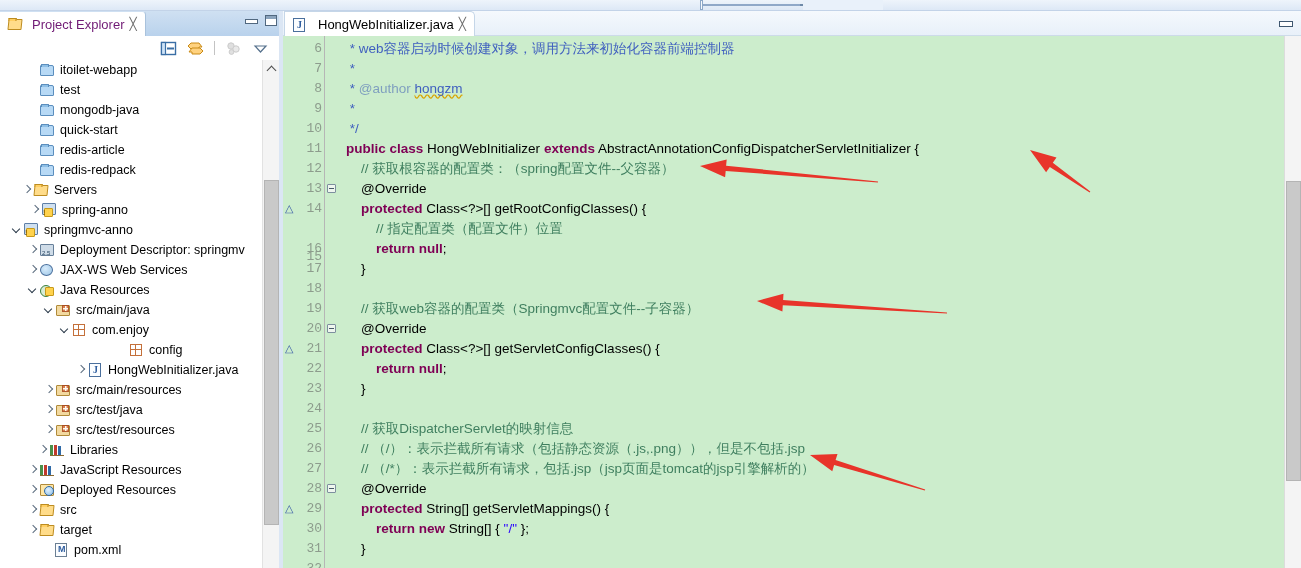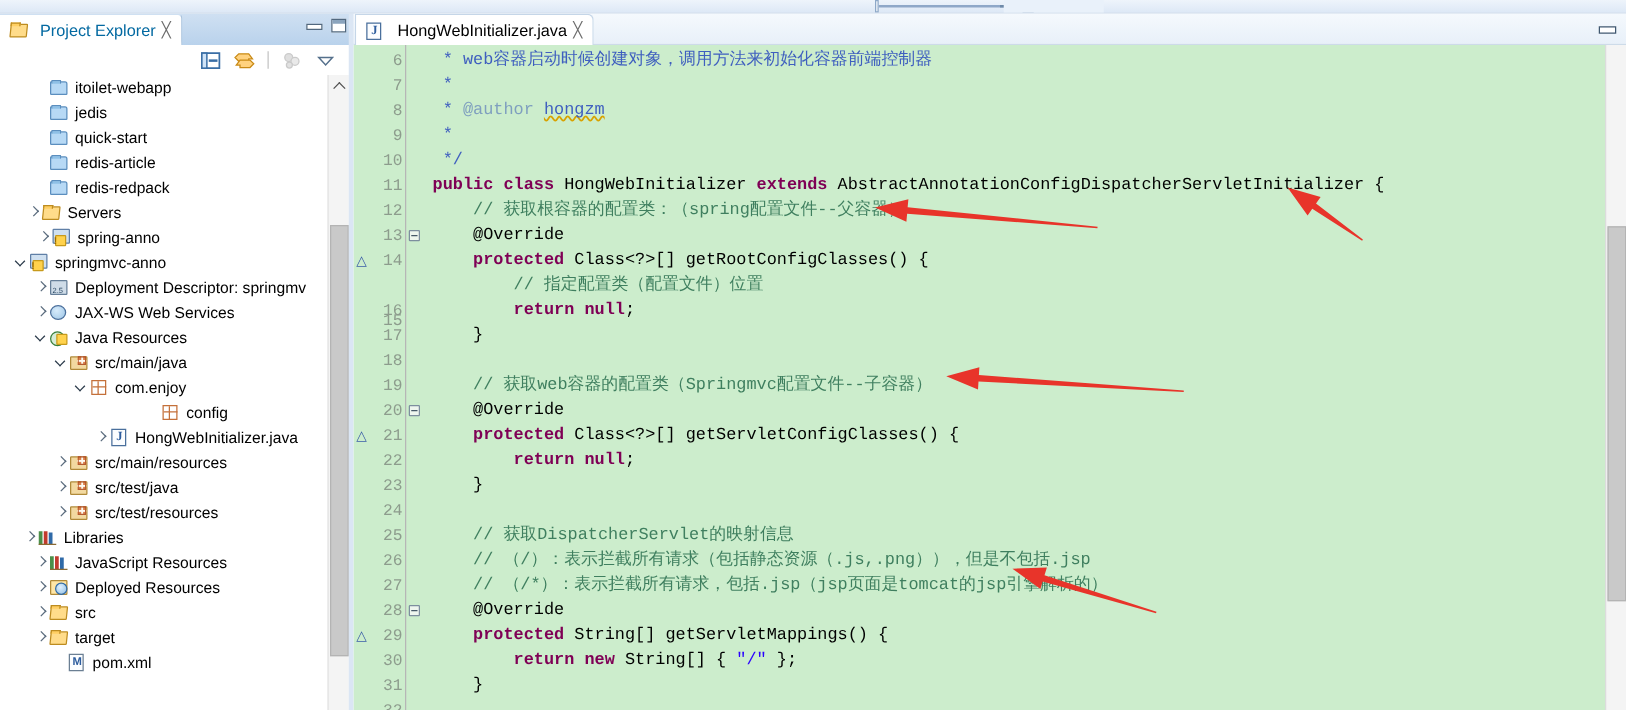--- a/index.html
+++ b/index.html
@@ -36,21 +36,21 @@
   #explorer-tab {
     position:absolute; left:0; top:0; height:25px;
     display:flex; align-items:center; gap:5px;
     padding:0 8px 0 6px;
     background:#ffffff;
     border-top-right-radius:4px;
     border-right:1px solid #a9c2dc;
     border-top:1px solid #cfe0f2;
   }
   #explorer-tab .tab-title {
-    font-size:13px; color:#0369a1; white-space:nowrap;
+    font-size:13px; color:#701a75; white-space:nowrap;
   }
   .close-x {
     font-size:12px; color:#6d6d6d; line-height:1;
     font-family:"Liberation Sans", sans-serif;
   }
   .view-win-btns {
     position:absolute; right:6px; top:4px; display:flex; gap:9px; align-items:center;
   }
   .wb-min { width:11px; height:9px; position:relative; }
   .wb-min::after { content:""; position:absolute; left:0; bottom:1px; width:11px; height:3px;
@@ -250,21 +250,21 @@
     border-left:5px solid transparent; border-right:5px solid transparent;
     border-bottom:7px solid transparent;
     box-sizing:border-box;
   }
   .ovr::after {
     content:"\25B3"; position:absolute; left:-5px; top:-8px;
     font-size:11px; color:#3a5ca8;
   }
   .cl {
     position:absolute; left:8px; height:20px; line-height:20px; white-space:pre;
-    font-family:Liberation Mono, monospace; font-size:13.5px; color:#000;
+    font-family:Liberation Sans, sans-serif; font-size:13.5px; color:#000;
   }
   .kw  { color:#7f0055; font-weight:bold; }
   .cmt { color:#3f7f5f; }
   .jdoc{ color:#3f5fbf; }
   .jtag{ color:#7f9fbf; }
   .str { color:#2a00ff; }
   .plain { color:#000; }
   .squig { text-decoration: underline wavy #d8a200; text-decoration-skip-ink:none; }
 
   
@@ -344,21 +344,28 @@
           <span class="ticon">
             <span class="ic-folder-blue"></span>
           </span>
           <span class="tlabel">itoilet-webapp</span>
         </div>
         <div class="trow" style="padding-left: 26px;">
           <span class="twist none"></span>
           <span class="ticon">
             <span class="ic-folder-blue"></span>
           </span>
-          <span class="tlabel">jedis</span>
+          <span class="tlabel">test</span>
+        </div>
+        <div class="trow" style="padding-left: 26px;">
+          <span class="twist none"></span>
+          <span class="ticon">
+            <span class="ic-folder-blue"></span>
+          </span>
+          <span class="tlabel">mongodb-java</span>
         </div>
         <div class="trow" style="padding-left: 26px;">
           <span class="twist none"></span>
           <span class="ticon">
             <span class="ic-folder-blue"></span>
           </span>
           <span class="tlabel">quick-start</span>
         </div>
         <div class="trow" style="padding-left: 26px;">
           <span class="twist none"></span>
@@ -460,21 +467,21 @@
           </span>
           <span class="tlabel">src/test/java</span>
         </div>
         <div class="trow" style="padding-left: 42px;">
           <span class="twist closed"></span>
           <span class="ticon">
             <span class="ic-srcfolder"></span>
           </span>
           <span class="tlabel">src/test/resources</span>
         </div>
-        <div class="trow" style="padding-left: 17px;">
+        <div class="trow" style="padding-left: 36px;">
           <span class="twist closed"></span>
           <span class="ticon">
             <span class="ic-books"></span>
           </span>
           <span class="tlabel">Libraries</span>
         </div>
         <div class="trow" style="padding-left: 26px;">
           <span class="twist closed"></span>
           <span class="ticon">
             <span class="ic-books"></span>

